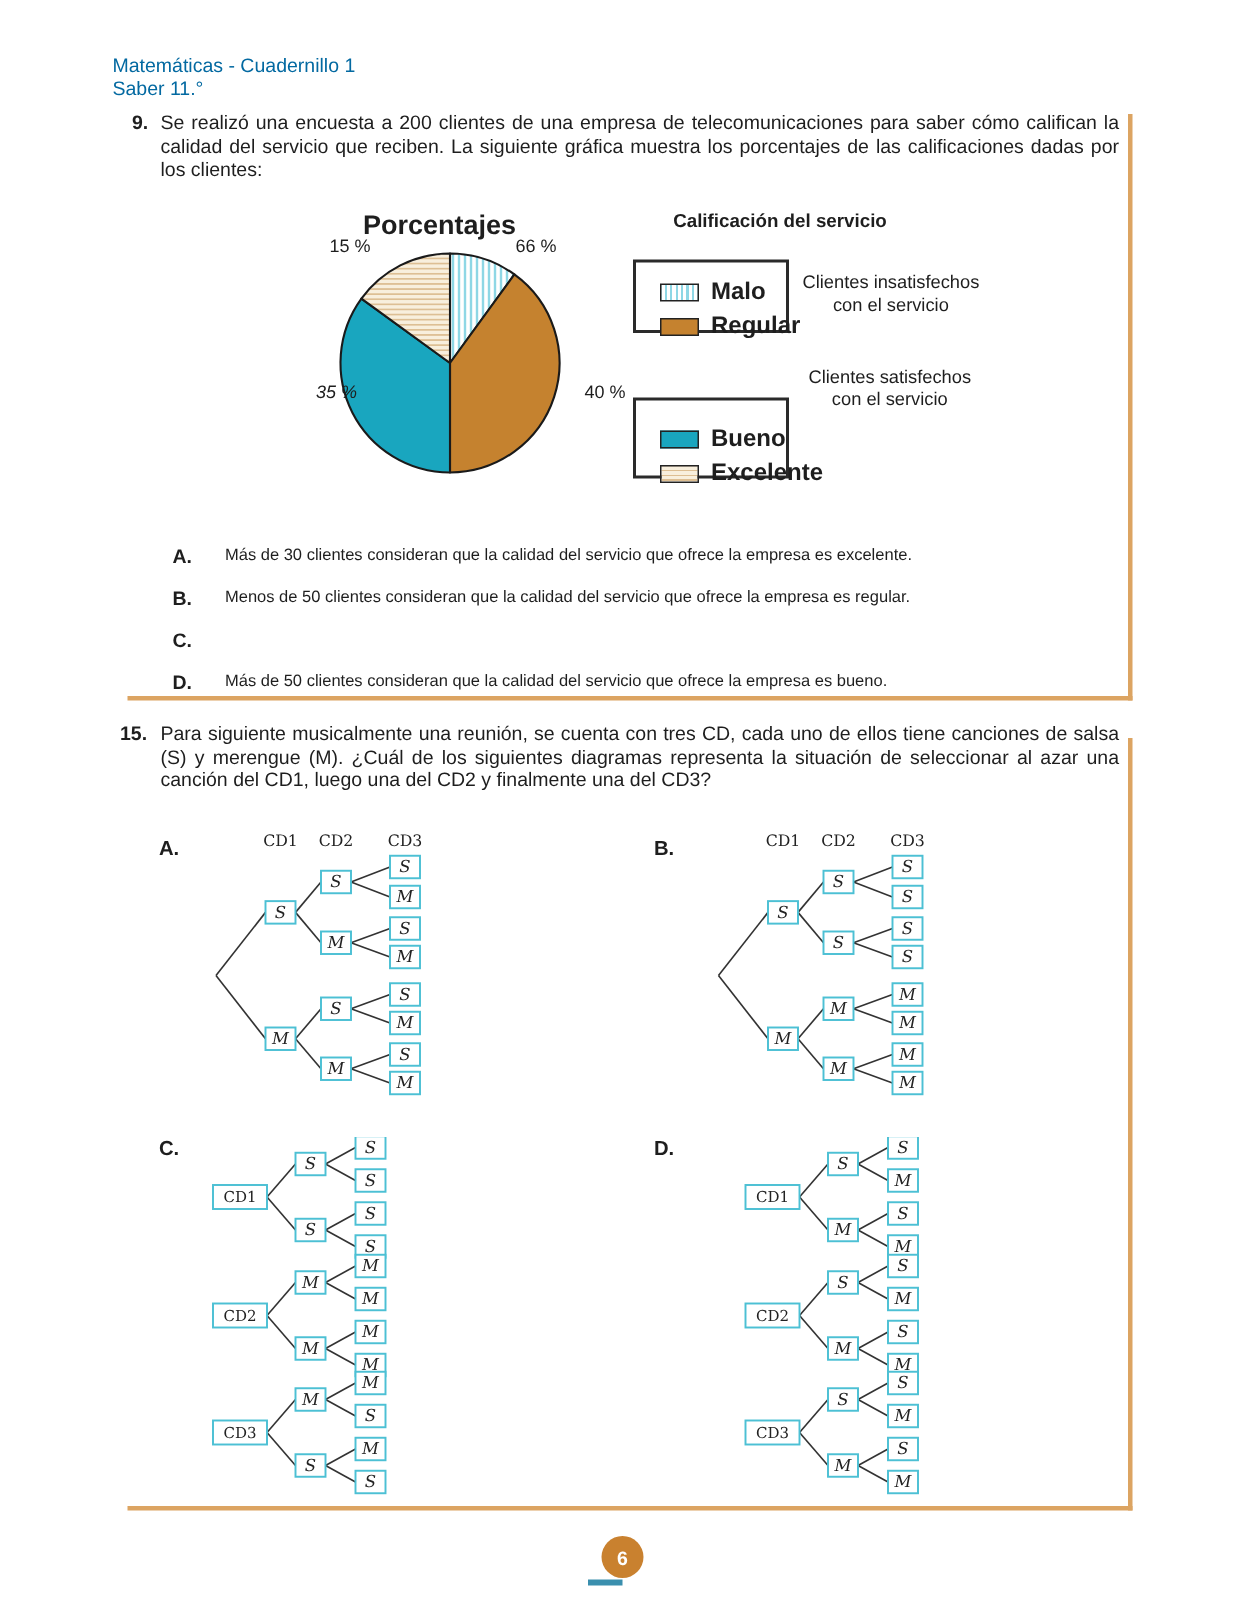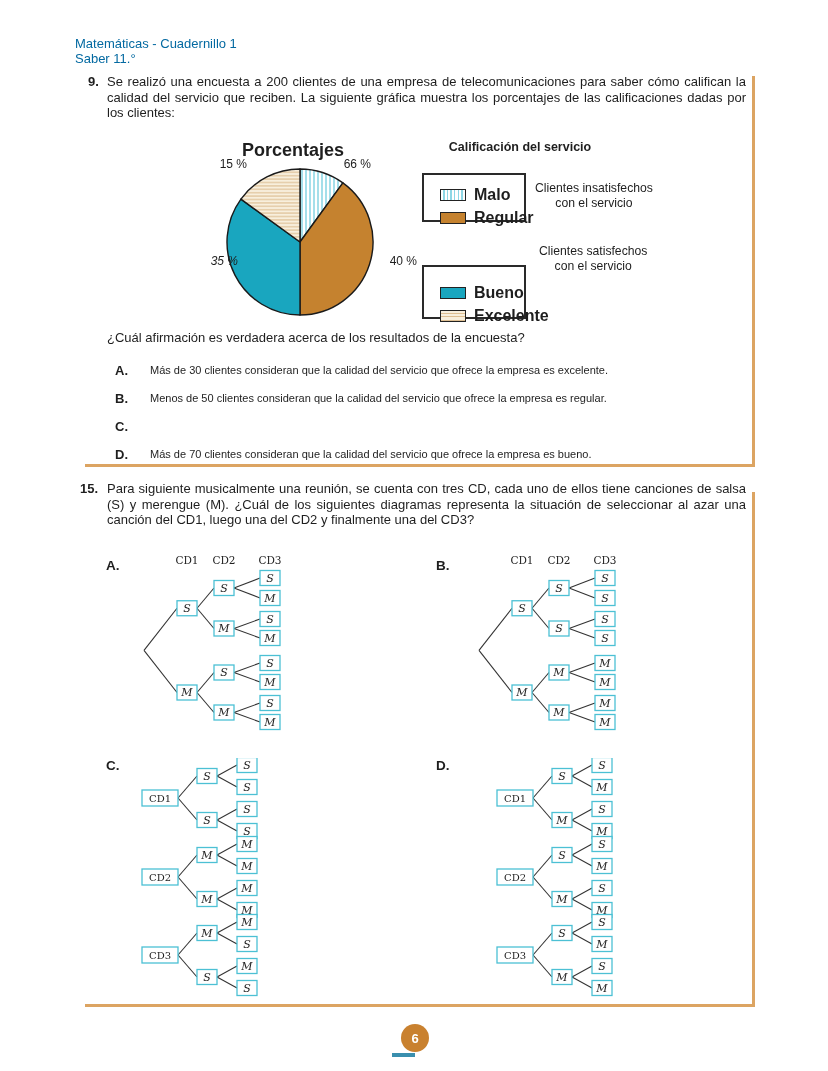--- a/index.html
+++ b/index.html
@@ -118,36 +118,35 @@
     <div class="legend-row">
       <span class="swatch" data-kind="stripes-horizontal"></span>
       <span class="swatch-label">Excelente</span>
     </div>
   </div>
   <div class="abs legend-note" style="left:539px;top:244px;">
     <div>Clientes satisfechos</div>
     <div>con el servicio</div>
   </div>
 
-  <div class="abs q-line" style="left:107px;top:330px;">¿Cuál afirmación es verdadera acerca de los resultados de la encuesta?</div>
   <div class="abs options" style="left:115px;top:363px;">
     <div class="opt-row">
       <span class="opt-letter">A.</span>
       <span class="opt-text">Más de 30 clientes consideran que la calidad del servicio que ofrece la empresa es excelente.</span>
     </div>
     <div class="opt-row">
       <span class="opt-letter">B.</span>
       <span class="opt-text">Menos de 50 clientes consideran que la calidad del servicio que ofrece la empresa es regular.</span>
     </div>
     <div class="opt-row">
       <span class="opt-letter">C.</span>
     </div>
     <div class="opt-row">
       <span class="opt-letter">D.</span>
-      <span class="opt-text">Más de 70 clientes consideran que la calidad del servicio que ofrece la empresa es bueno.</span>
+      <span class="opt-text">Más de 50 clientes consideran que la calidad del servicio que ofrece la empresa es bueno.</span>
     </div>
   </div>
 
   <div class="abs rule" style="left:752px;top:492px;width:3px;height:515px;"></div>
   <div class="abs rule" style="left:85px;top:1004px;width:670px;height:3px;"></div>
 
   <div class="abs q-block" style="left:80px;top:481px;width:666px;">
     <span class="q-num" style="width:27px;">15.</span>
     <div class="q-text">Para siguiente musicalmente una reunión, se cuenta con tres CD, cada uno de ellos tiene canciones de salsa (S) y merengue (M). ¿Cuál de los siguientes diagramas representa la situación de seleccionar al azar una canción del CD1, luego una del CD2 y finalmente una del CD3?</div>
   </div>

